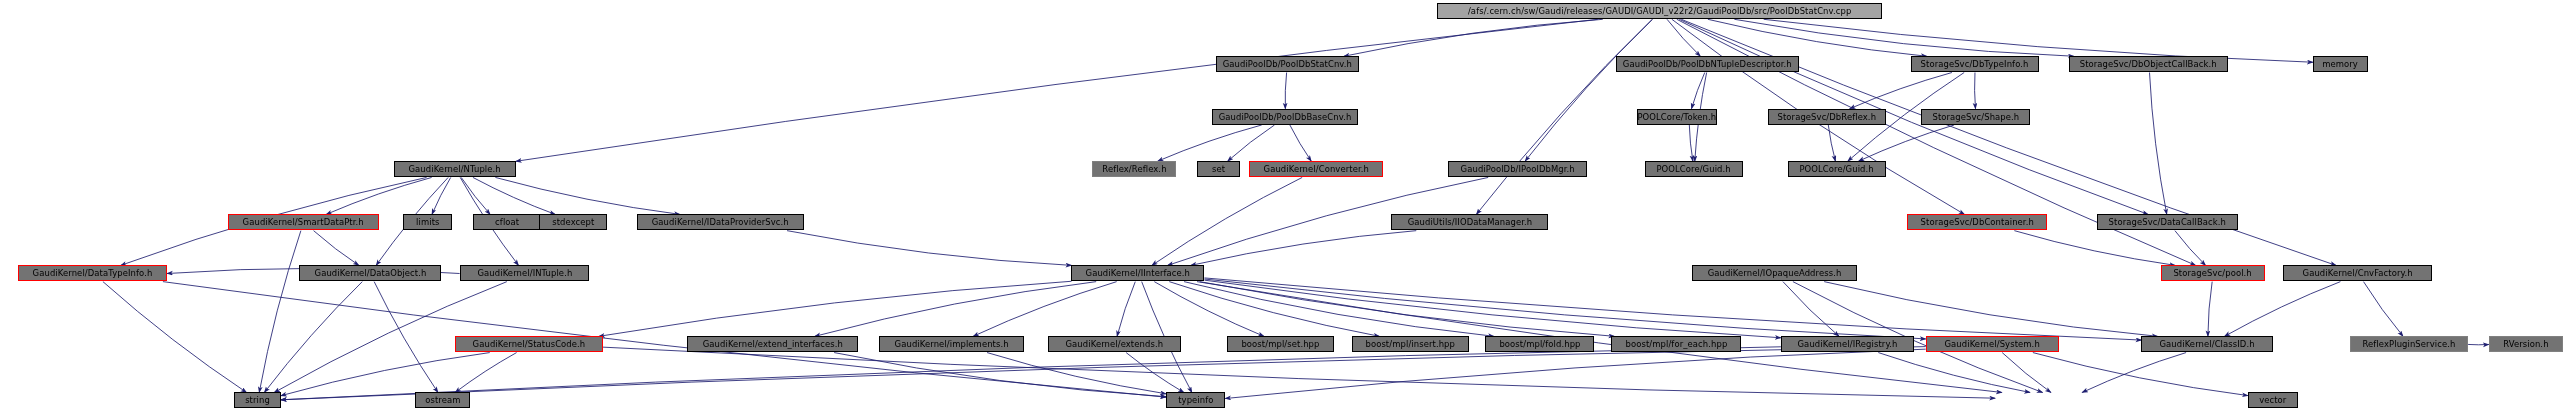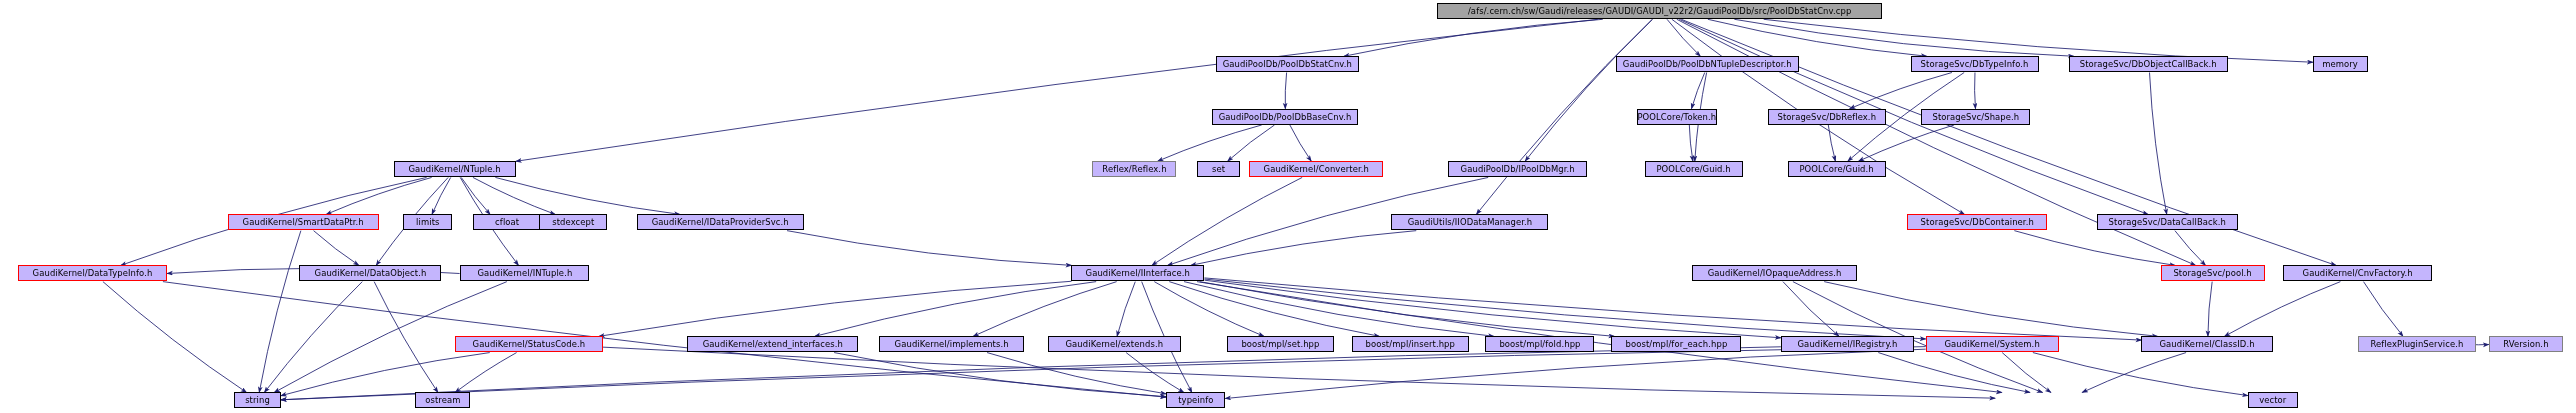--- a/index.html
+++ b/index.html
@@ -19,21 +19,21 @@
     pointer-events:none;
   }
   .node{
     position:absolute;
     box-sizing:border-box;
     display:flex;
     align-items:center;
     justify-content:center;
     height:16.3px;
     border:0.7px solid #000000;
-    background:#c4b5fd;
+    background:#737373;
     color:#000000;
     font-size:8.5px;
     line-height:1;
     white-space:nowrap;
     letter-spacing:0.1px;
     padding:0 3px;
     z-index:5;
   }
   .node.root{
     background:#a3a3a3;
@@ -266,21 +266,21 @@
       </div>
       <div class="node" style="left: 1781px; top: 336px; width: 133px;">
         <span class="node-label">GaudiKernel/IRegistry.h</span>
       </div>
       <div class="node red" style="left: 1926px; top: 336px; width: 133px;">
         <span class="node-label">GaudiKernel/System.h</span>
       </div>
       <div class="node" style="left: 2141px; top: 336px; width: 132px;">
         <span class="node-label">GaudiKernel/ClassID.h</span>
       </div>
-      <div class="node gray-border" style="left: 2350px; top: 336px; width: 118px; margin-left: 8px;">
+      <div class="node gray-border" style="left: 2350px; top: 336px; width: 118px;">
         <span class="node-label">ReflexPluginService.h</span>
       </div>
       <div class="node gray-border" style="left: 2489px; top: 336px; width: 74px;">
         <span class="node-label">RVersion.h</span>
       </div>
       <div class="node" style="left: 234px; top: 392px; width: 47px;">
         <span class="node-label">string</span>
       </div>
       <div class="node" style="left: 415px; top: 392px; width: 55px;">
         <span class="node-label">ostream</span>

